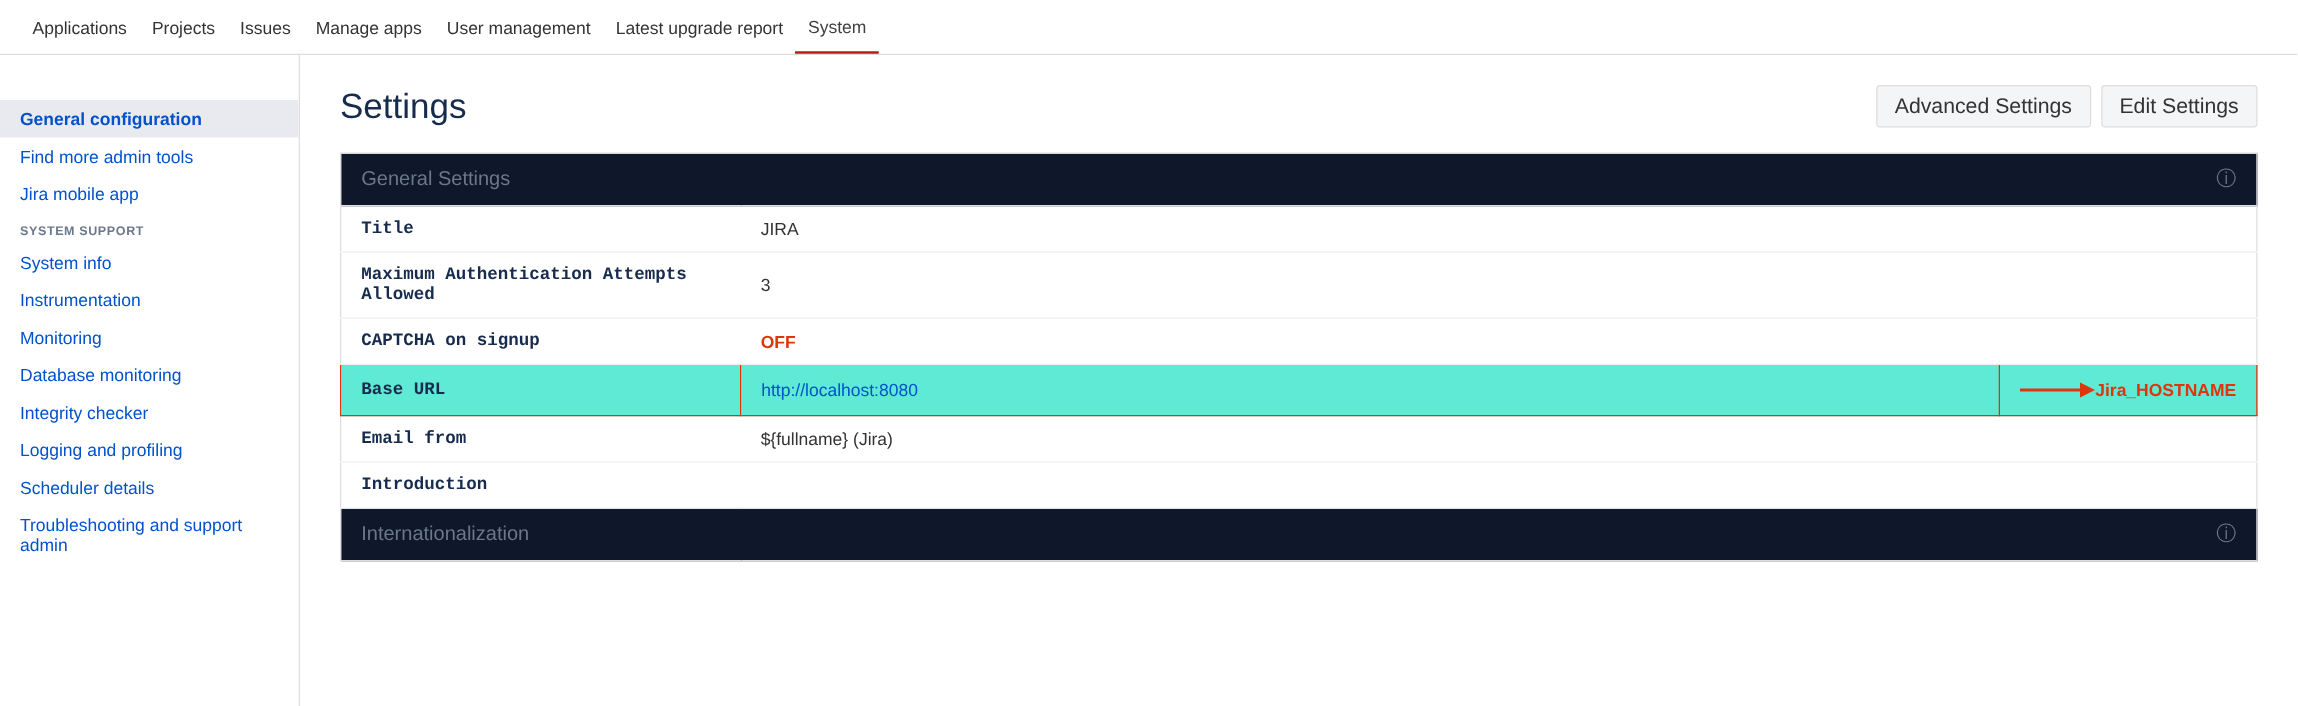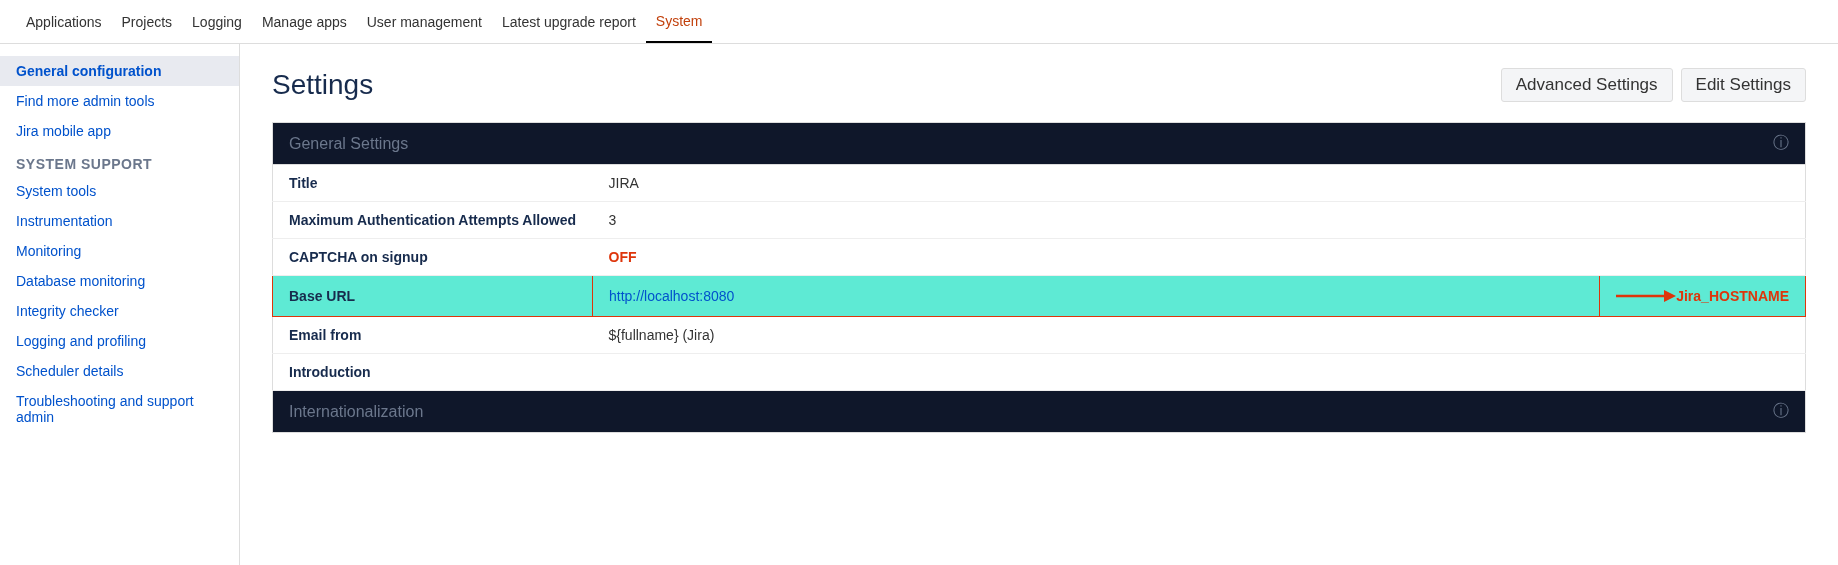--- a/index.html
+++ b/index.html
@@ -1,47 +1,47 @@
 <!DOCTYPE html>
 <html><head>
   <meta charset="utf-8">
   <style>
     * { box-sizing: border-box; margin: 0; padding: 0; }
     body { font-family: -apple-system, BlinkMacSystemFont, "Segoe UI", Arial, sans-serif; font-size: 14px; color: #333; background: #fff; }
 
     
     .top-nav { display: flex; align-items: center; border-bottom: 1px solid #ddd; padding: 12px 16px; height: 44px; }
     .top-nav-item { padding: 12px 10px; cursor: pointer; color: #333; font-size: 14px; white-space: nowrap; }
-    .top-nav-item.active { color: #c2410c; border-bottom: 2px solid #000000; font-weight: 500; }
+    .top-nav-item.active { color: #404040; border-bottom: 2px solid #b91c1c; font-weight: 500; }
 
     
     .layout { display: flex; height: calc(100vh - 44px); }
 
     
     .sidebar { width: 240px; min-width: 240px; border-right: 1px solid #ddd; padding: 12px 0; overflow-y: auto; }
     .sidebar-item { padding: 7px 16px; cursor: pointer; color: #0052cc; font-size: 14px; }
-    .sidebar-item.active { background: #e8eaf0; color: #0052cc; font-weight: 600; }
-    .sidebar-section-label { padding: 10px 16px 4px; font-size: 14px; font-weight: 700; color: #6b778c; text-transform: uppercase; letter-spacing: 0.5px; }
+    .sidebar-item.active { background: #e8eaf0; color: #0052cc; font-weight: 600; margin-top: 24px; }
+    .sidebar-section-label { padding: 10px 16px 4px; font-size: 10px; font-weight: 700; color: #6b778c; text-transform: uppercase; letter-spacing: 0.5px; }
 
     
     .main { flex: 1; padding: 24px 32px; overflow-y: auto; }
 
     
     .settings-header { display: flex; align-items: center; justify-content: space-between; margin-bottom: 20px; }
     .settings-title { font-size: 28px; font-weight: 500; color: #172b4d; }
     .header-buttons { display: flex; gap: 8px; }
     .btn { padding: 6px 14px; border: 1px solid #ddd; border-radius: 3px; background: #f4f5f7; cursor: pointer; font-size: 17px; color: #333; }
 
     
     .settings-table { width: 100%; border-collapse: collapse; border: 1px solid #ddd; border-radius: 3px; }
     .settings-section-row td { background: #0f172a; padding: 10px 16px; font-size: 16px; color: #6b778c; border-bottom: 1px solid #ddd; }
     .settings-section-row td.section-label { font-weight: 400; }
     .settings-row td { padding: 10px 16px; border-bottom: 1px solid #eee; vertical-align: middle; }
     .settings-row:last-child td { border-bottom: none; }
-    .settings-label { font-weight: 600; font-size: 14px; color: #172b4d; width: 320px; }
+    .settings-label { font-weight: 600; font-size: 14px; color: #172b4d; width: 320px; font-family: Liberation Mono, monospace; }
     .settings-value { font-size: 14px; color: #333; }
     .settings-value.link { color: #0052cc; }
     .settings-value.off { color: #de350b; font-weight: 600; }
     .settings-value.private { color: #0052cc; }
     .help-icon { width: 20px; text-align: right; color: #6b778c; }
 
     
     .base-url-row td { border: 1px solid #de350b !important; background: #5eead4; }
     .base-url-row .settings-label { color: #172b4d; }
 
@@ -49,37 +49,37 @@
     .base-url-annotation { display: flex; align-items: center; gap: 0; }
     .arrow-svg { display: inline-block; }
     .annotation-text { color: #de350b; font-weight: 600; font-size: 14px; }
   </style>
 </head>
 <body>
 
 <nav class="top-nav">
   <span class="top-nav-item">Applications</span>
   <span class="top-nav-item">Projects</span>
-  <span class="top-nav-item">Logging</span>
+  <span class="top-nav-item">Issues</span>
   <span class="top-nav-item">Manage apps</span>
   <span class="top-nav-item">User management</span>
   <span class="top-nav-item">Latest upgrade report</span>
   <span class="top-nav-item active">System</span>
 </nav>
 
 <div class="layout">
 
   <aside class="sidebar">
     <div class="sidebar-item active">General configuration</div>
     <div class="sidebar-item">Find more admin tools</div>
     <div class="sidebar-item">Jira mobile app</div>
 
     <div class="sidebar-section-label">SYSTEM SUPPORT</div>
 
-    <div class="sidebar-item">System tools</div>
+    <div class="sidebar-item">System info</div>
     <div class="sidebar-item">Instrumentation</div>
     <div class="sidebar-item">Monitoring</div>
     <div class="sidebar-item">Database monitoring</div>
     <div class="sidebar-item">Integrity checker</div>
     <div class="sidebar-item">Logging and profiling</div>
     <div class="sidebar-item">Scheduler details</div>
     <div class="sidebar-item">Troubleshooting and support admin</div>
   </aside>
 
   <main class="main">

